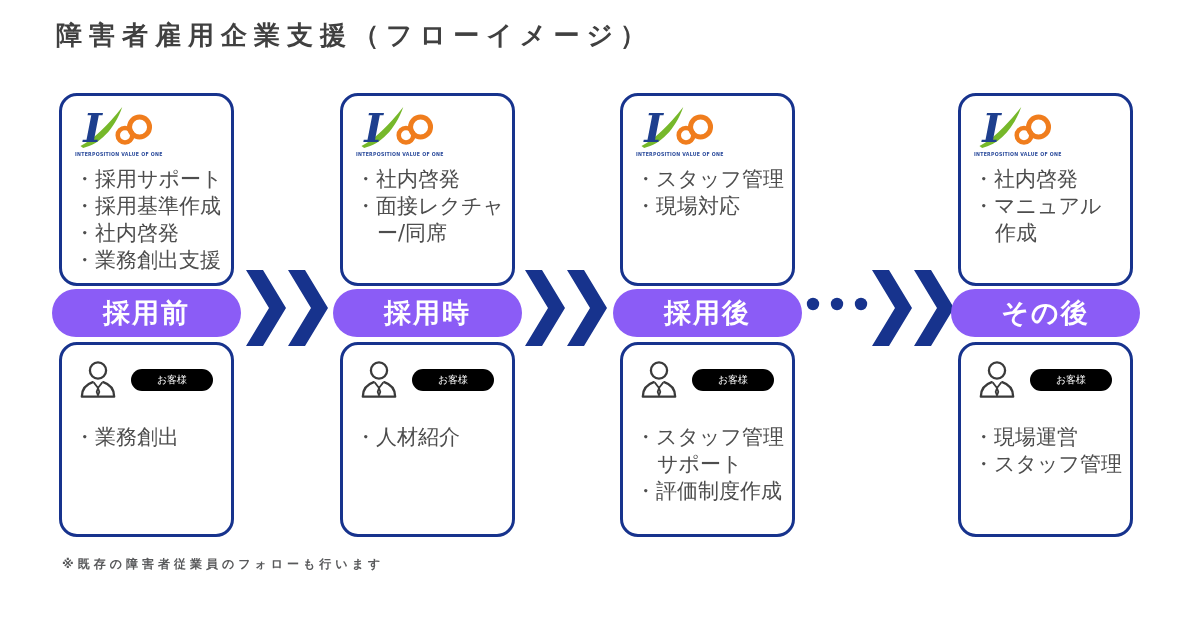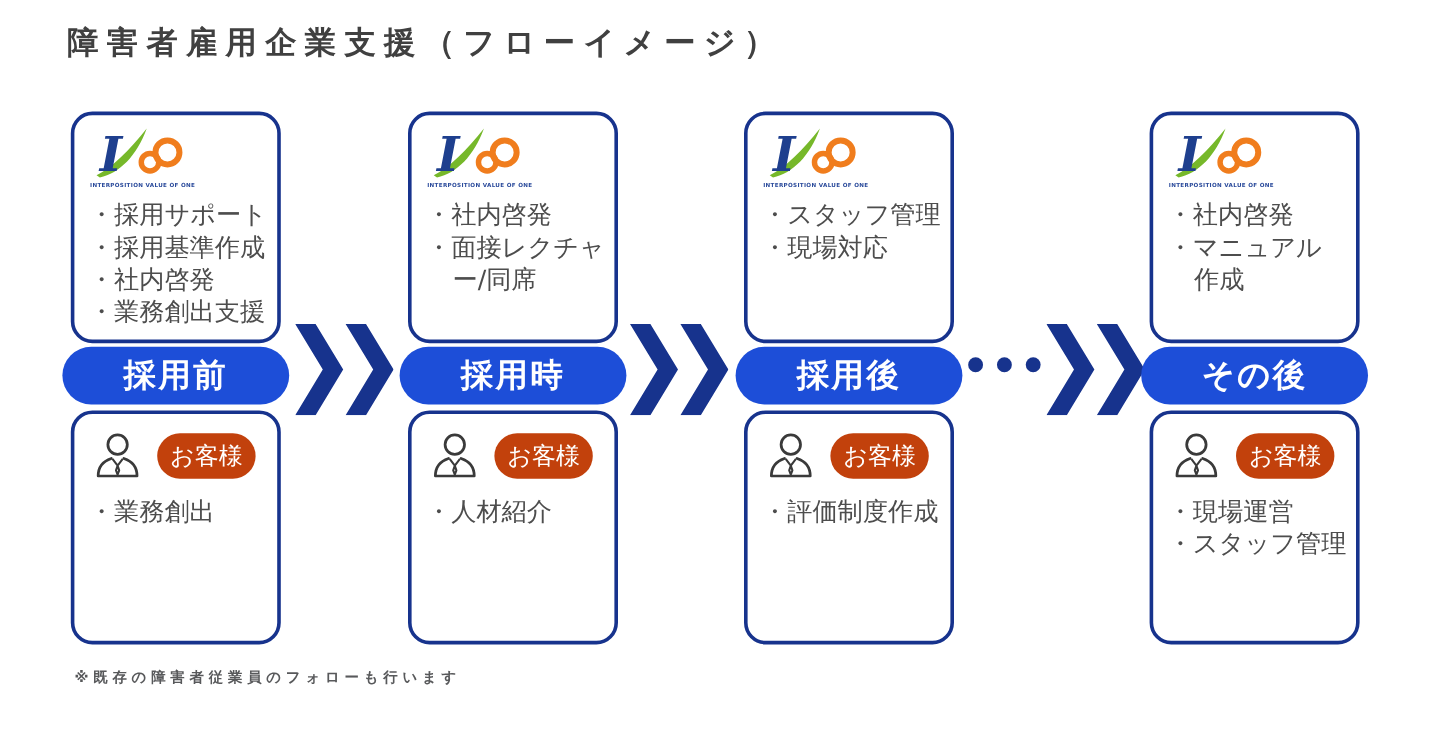--- a/index.html
+++ b/index.html
@@ -29,21 +29,21 @@
     border:3px solid #17338d;
     border-radius:18px;
     box-sizing:border-box;
   }
   .top-card    { top:0; height:193px; }
   .bottom-card { top:249px; height:195px; }
 
   .pill {
     position:absolute; top:196px; left:-7px;
     width:189px; height:48px;
-    background:#1d4ed8; border-radius:24px;
+    background:#8b5cf6; border-radius:24px;
     display:flex; align-items:center; justify-content:center;
     color:#ffffff; font-size:27px; font-weight:bold; letter-spacing:2px;
     z-index:2; white-space:nowrap;
   }
 
   .logo-wrap { padding:9px 0 0 13px; }
   .logo-caption {
     font-size:9px; transform:scale(0.52); transform-origin:0 0;
     color:#2a4a9b; letter-spacing:0.5px; white-space:nowrap;
     margin-top:-1px; font-weight:bold;
@@ -51,26 +51,26 @@
 
   .bullets {
     list-style:none; margin:4px 0 0; padding:0 8px 0 12px;
     color:#4d4d4d; font-size:21px; line-height:27px;
   }
   .bullets li { padding-left:1.05em; text-indent:-1.05em; }
   .bullets li::before { content:"・"; }
 
   .cust-row { display:flex; align-items:center; gap:11px; padding:15px 0 0 14px; }
   .badge {
-    background:#c2410c; color:#ffffff;
-    width:82px; height:38px; border-radius:20px;
+    background:#000000; color:#ffffff;
+    width:82px; height:22px; border-radius:20px;
     display:flex; align-items:center; justify-content:center;
-    font-size:20px; white-space:nowrap;
-  }
-  .bottom-card .bullets { margin-top:13px; }
+    font-size:10px; white-space:nowrap;
+  }
+  .bottom-card .bullets { margin-top:24px; }
 
   .connector { position:absolute; top:270px; width:82px; height:76px; }
   .connector-1 { left:246px; }
   .connector-2 { left:525px; }
   .connector-3 { left:872px; }
   .ellipsis { position:absolute; left:806px; top:296px; width:62px; height:14px; }
 
   .footnote {
     position:absolute; left:62px; top:556px;
     font-size:12px; font-weight:bold;
@@ -174,20 +174,21 @@
   <div class="card bottom-card">
     <div class="cust-row">
       <svg width="44" height="40" viewBox="0 0 46 42">
         <circle cx="23" cy="11" r="8.5" fill="none" stroke="#3a3a3a" stroke-width="2.4"></circle>
         <path d="M6 38.5 C6 29 12 25 17.5 23.2 M40 38.5 C40 29 34 25 28.5 23.2 M6 38.5 H40" fill="none" stroke="#3a3a3a" stroke-width="2.4" stroke-linecap="round" stroke-linejoin="round"></path>
         <path d="M18.5 23.5 L23 29.5 L27.5 23.5 M23 29.5 L21.6 33.5 L23 37.3 L24.4 33.5 Z" fill="none" stroke="#3a3a3a" stroke-width="1.8" stroke-linejoin="round"></path>
       </svg>
       <div class="badge">お客様</div>
     </div>
     <ul class="bullets">
+      <li>スタッフ管理サポート</li>
       <li>評価制度作成</li>
     </ul>
   </div>
 </div>
 
 <div class="stage-col col-3">
   <div class="card top-card">
     <div class="logo-wrap">
       <svg width="80" height="44" viewBox="0 0 88 48">
         <path d="M6 45 C20 38 36 22 52 2 C43 27 27 43 9 47 Z" fill="#76b82a"></path>

